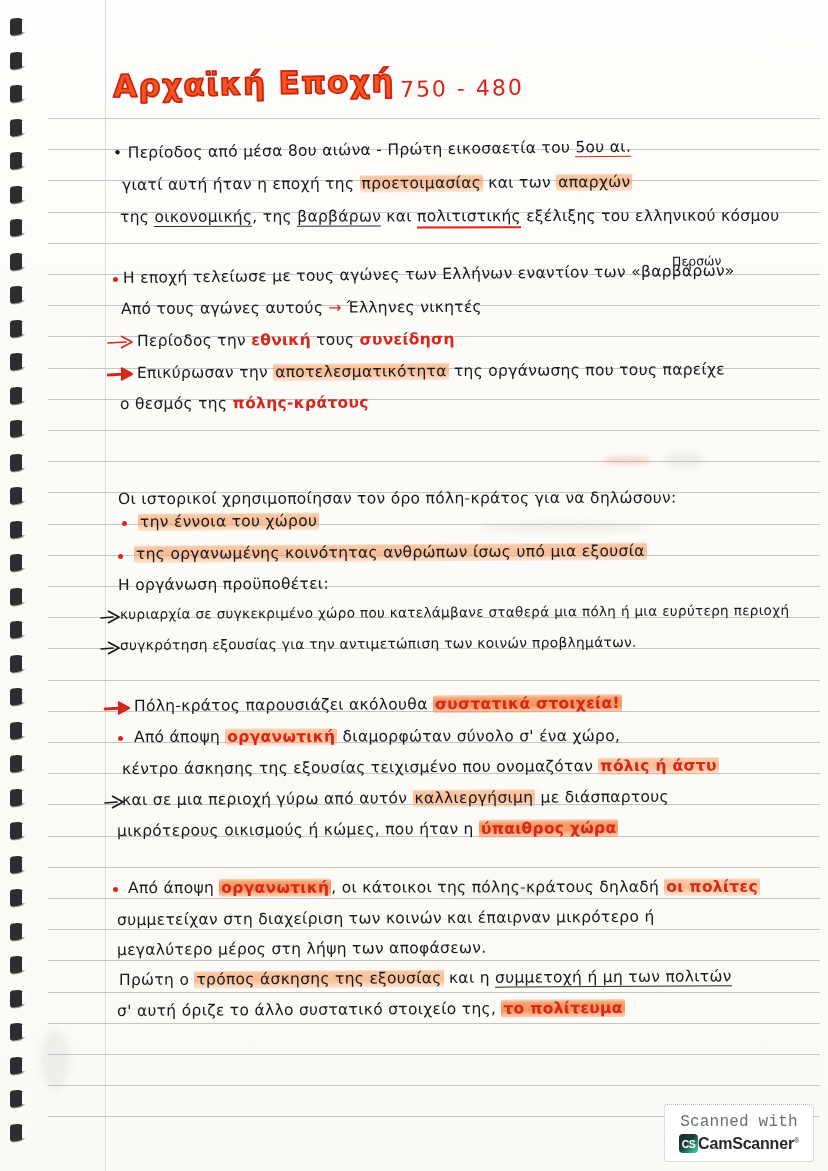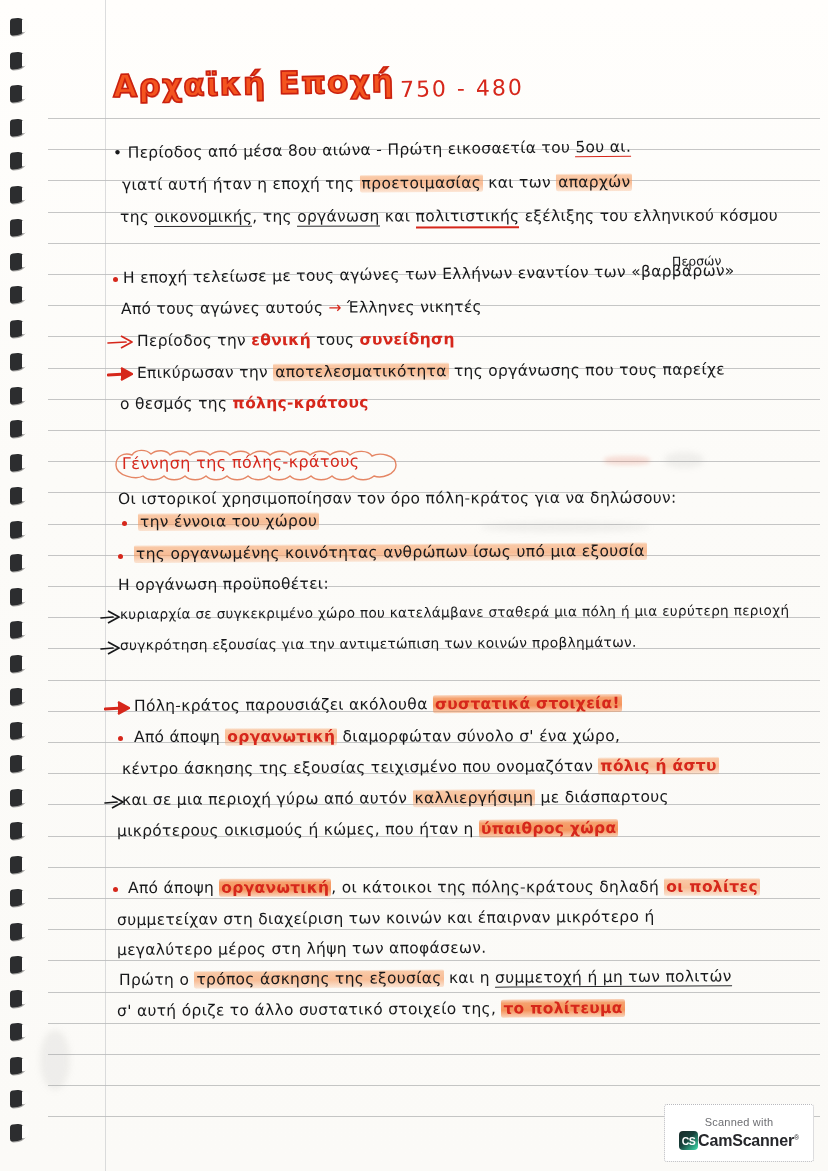--- a/index.html
+++ b/index.html
@@ -148,22 +148,22 @@
     position:absolute;left:664px;top:1104px;
     width:148px;height:56px;
     border:1.3px dotted #b9b9bd;
     border-radius:3px;
     background:#ffffff;
     display:flex;flex-direction:column;
     align-items:center;justify-content:center;
     gap:3px;
   }
   #cs-top{
-    font-family:Liberation Sans, sans-serif;
-    font-size:11px;color:#6d6e72;letter-spacing:.2px;
+    font-family:Liberation Mono, monospace;
+    font-size:16px;color:#6d6e72;letter-spacing:.2px;
   }
   #cs-row{display:flex;align-items:center;}
   #cs-logo{
     width:19px;height:19px;border-radius:4px;
     background:linear-gradient(135deg,#1b2b2a 0%,#17403a 45%,#3fe0b0 100%);
     color:#ffffff;font-family:"Liberation Sans", sans-serif;
     font-size:10.5px;font-weight:bold;
     display:flex;align-items:center;justify-content:center;
     letter-spacing:-.4px;
   }
@@ -259,37 +259,24 @@
   <div class="smudge2" style="left:664px;top:452px;width:40px;height:16px;"></div>
   <div class="smudge2" style="left:480px;top:522px;width:170px;height:10px;"></div>
   <div class="smudge2" style="left:430px;top:888px;width:120px;height:9px;"></div>
   <div class="smudge2" style="left:40px;top:1030px;width:30px;height:60px;"></div>
 
   <div id="ink">
 
     <div id="title">Αρχαϊκή Εποχή</div>
     <div id="title-years">750 - 480</div>
 
-    <div id="heading-box">
-      <svg class="cloud" viewBox="0 0 292 34" preserveAspectRatio="none">
-        <path d="M6,17 C6,8 14,4 22,7 C26,1 36,1 41,6 C47,1 57,2 60,7 C66,2 76,2 80,7
-                 C86,2 96,2 100,7 C106,2 116,2 120,7 C126,2 136,2 140,7 C146,2 156,2 160,7
-                 C166,2 176,2 180,7 C186,2 196,2 200,7 C206,2 216,2 220,7 C226,2 236,2 240,7
-                 C246,2 258,2 262,8 C270,4 286,7 286,17 C286,26 272,31 264,28
-                 C258,33 248,33 243,28 C237,33 227,33 222,28 C216,33 206,33 201,28
-                 C195,33 185,33 180,28 C174,33 164,33 159,28 C153,33 143,33 138,28
-                 C132,33 122,33 117,28 C111,33 101,33 96,28 C90,33 80,33 75,28
-                 C69,33 59,33 54,28 C48,33 38,33 33,28 C26,32 6,28 6,17 Z" fill="none" stroke="#e0714a" stroke-width="1.4" opacity="0.85"></path>
-      </svg>
-      <div id="heading-text">Γέννηση της πόλης-κράτους</div>
-    </div>
 
   <div class="line tilt2" style="left: 113px; top: 144px;"><span class="blk">• Περίοδος από μέσα 8ου αιώνα - Πρώτη εικοσαετία του </span><span class="ul-red-thin">5ου αι.</span></div>
       <div class="line " style="left: 122px; top: 176px;"><span class="blk">γιατί αυτή ήταν η εποχή της </span><span class="hl">προετοιμασίας</span><span class="blk"> και των </span><span class="hl">απαρχών</span></div>
-      <div class="line tilt0" style="left: 120px; top: 208px;"><span class="blk">της </span><span class="ul-blk">οικονομικής</span><span class="blk">, της </span><span class="ul-blk">οργάνωση</span><span class="blk"> και </span><span class="ul-red">πολιτιστικής</span><span class="blk"> εξέλιξης του ελληνικού κόσμου</span></div>
+      <div class="line tilt0" style="left: 120px; top: 208px;"><span class="blk">της </span><span class="ul-blk">οικονομικής</span><span class="blk">, της </span><span class="ul-blk">βαρβάρων</span><span class="blk"> και </span><span class="ul-red">πολιτιστικής</span><span class="blk"> εξέλιξης του ελληνικού κόσμου</span></div>
       <div class="supnote" style="left: 672px; top: 254px;">Περσών</div>
       <div class="bul rd" style="left: 113px; top: 277px;"></div>
       <div class="line tilt2" style="left: 123px; top: 269px;"><span class="blk">Η εποχή τελείωσε με τους αγώνες των Ελλήνων εναντίον των «βαρβάρων»</span></div>
       <div class="line " style="left: 121px; top: 300px;"><span class="blk">Από τους αγώνες αυτούς</span><span class="red">  →  </span><span class="blk">Έλληνες νικητές</span></div>
       <svg class="arrow" width="26" height="16" viewBox="0 0 26 16" style="left: 107px; top: 334px;">
         <path d="M1,9 L19,8" stroke="#d6271b" stroke-width="1.7" fill="none" stroke-linecap="round"></path>
         <path d="M14,2 L25,8 L14,14" stroke="#d6271b" stroke-width="1.7" fill="none" stroke-linejoin="round"></path>
       </svg>
       <div class="line " style="left: 137px; top: 332px;"><span class="blk">Περίοδος την </span><span class="redb">εθνική</span><span class="blk"> τους </span><span class="redb">συνείδηση</span></div>
       <svg class="arrow" width="26" height="16" viewBox="0 0 26 16" style="left: 107px; top: 366px;">

